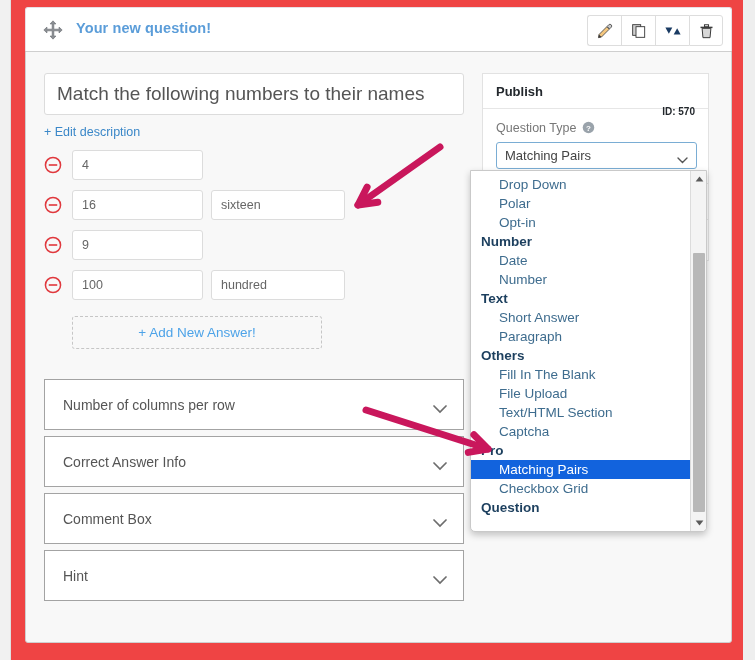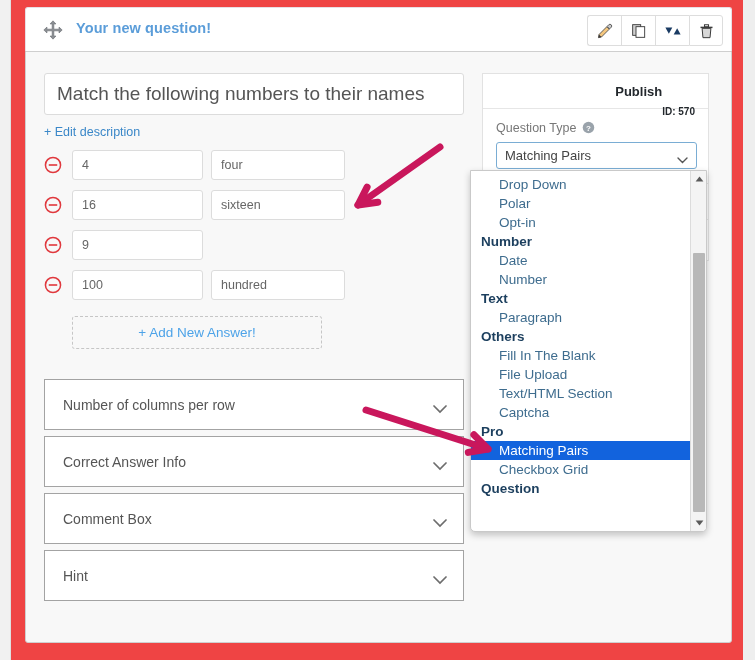--- a/index.html
+++ b/index.html
@@ -117,21 +117,21 @@
   .chev { width: 14px; height: 9px; flex: none; }
 
   
   .right-col {
     position: absolute; left: 456px; top: 21px;
     width: 227px;
     background: #fff;
     border: 1px solid #e2e2e2;
   }
   .panel-head {
-    height: 35px; display: flex; align-items: center; justify-content: flex-end;
+    height: 35px; display: flex; align-items: center; justify-content: space-between;
     padding: 0 13px; border-bottom: 1px solid #e6e6e6;
   }
   .panel-head .t { font-size: 13px; font-weight: bold; color: #23282d; }
   .panel-head .id { font-size: 10px; font-weight: bold; color: #23282d; margin-top: 40px; }
   .panel-inner { padding: 12px 13px 14px 13px; }
   .qt-label { font-size: 12.5px; color: #777; display: flex; align-items: flex-start; }
   .help-icon { margin-left: 6px; width: 13px; height: 13px; }
   .qt-select {
     margin-top: 7px; width: 201px; height: 27px;
     border: 1px solid #7aadd4; border-radius: 3px;
@@ -250,21 +250,20 @@
 
       <div>
         <div class="pair-row">
           <span class="del-icon">
             <svg width="18" height="18" viewBox="0 0 20 20">
                 <circle cx="10" cy="10" r="8.4" fill="none" stroke="#e0393e" stroke-width="1.7"></circle>
                 <rect x="5.3" y="9.1" width="9.4" height="1.8" fill="#e0393e"></rect>
               </svg>
           </span>
           <input class="pair-input pair-left" type="text" value="4" style="">
-          <input class="pair-input pair-right" type="text" value="four" style="">
         </div>
         <div class="pair-row">
           <span class="del-icon">
             <svg width="18" height="18" viewBox="0 0 20 20">
                 <circle cx="10" cy="10" r="8.4" fill="none" stroke="#e0393e" stroke-width="1.7"></circle>
                 <rect x="5.3" y="9.1" width="9.4" height="1.8" fill="#e0393e"></rect>
               </svg>
           </span>
           <input class="pair-input pair-left" type="text" value="16" style="">
           <input class="pair-input pair-right" type="text" value="sixteen" style="">
@@ -364,20 +363,21 @@
 
   <div class="dropdown">
     <div class="dd-list" id="dd-list">
         <div class="dd-item">Drop Down</div>
         <div class="dd-item">Polar</div>
         <div class="dd-item">Opt-in</div>
         <div class="dd-group">Number</div>
         <div class="dd-item">Date</div>
         <div class="dd-item">Number</div>
         <div class="dd-group">Text</div>
+        <div class="dd-item">Short Answer</div>
         <div class="dd-item">Paragraph</div>
         <div class="dd-group">Others</div>
         <div class="dd-item">Fill In The Blank</div>
         <div class="dd-item">File Upload</div>
         <div class="dd-item">Text/HTML Section</div>
         <div class="dd-item">Captcha</div>
         <div class="dd-group">Pro</div>
         <div class="dd-item sel">Matching Pairs</div>
         <div class="dd-item">Checkbox Grid</div>
         <div class="dd-group">Question</div>

